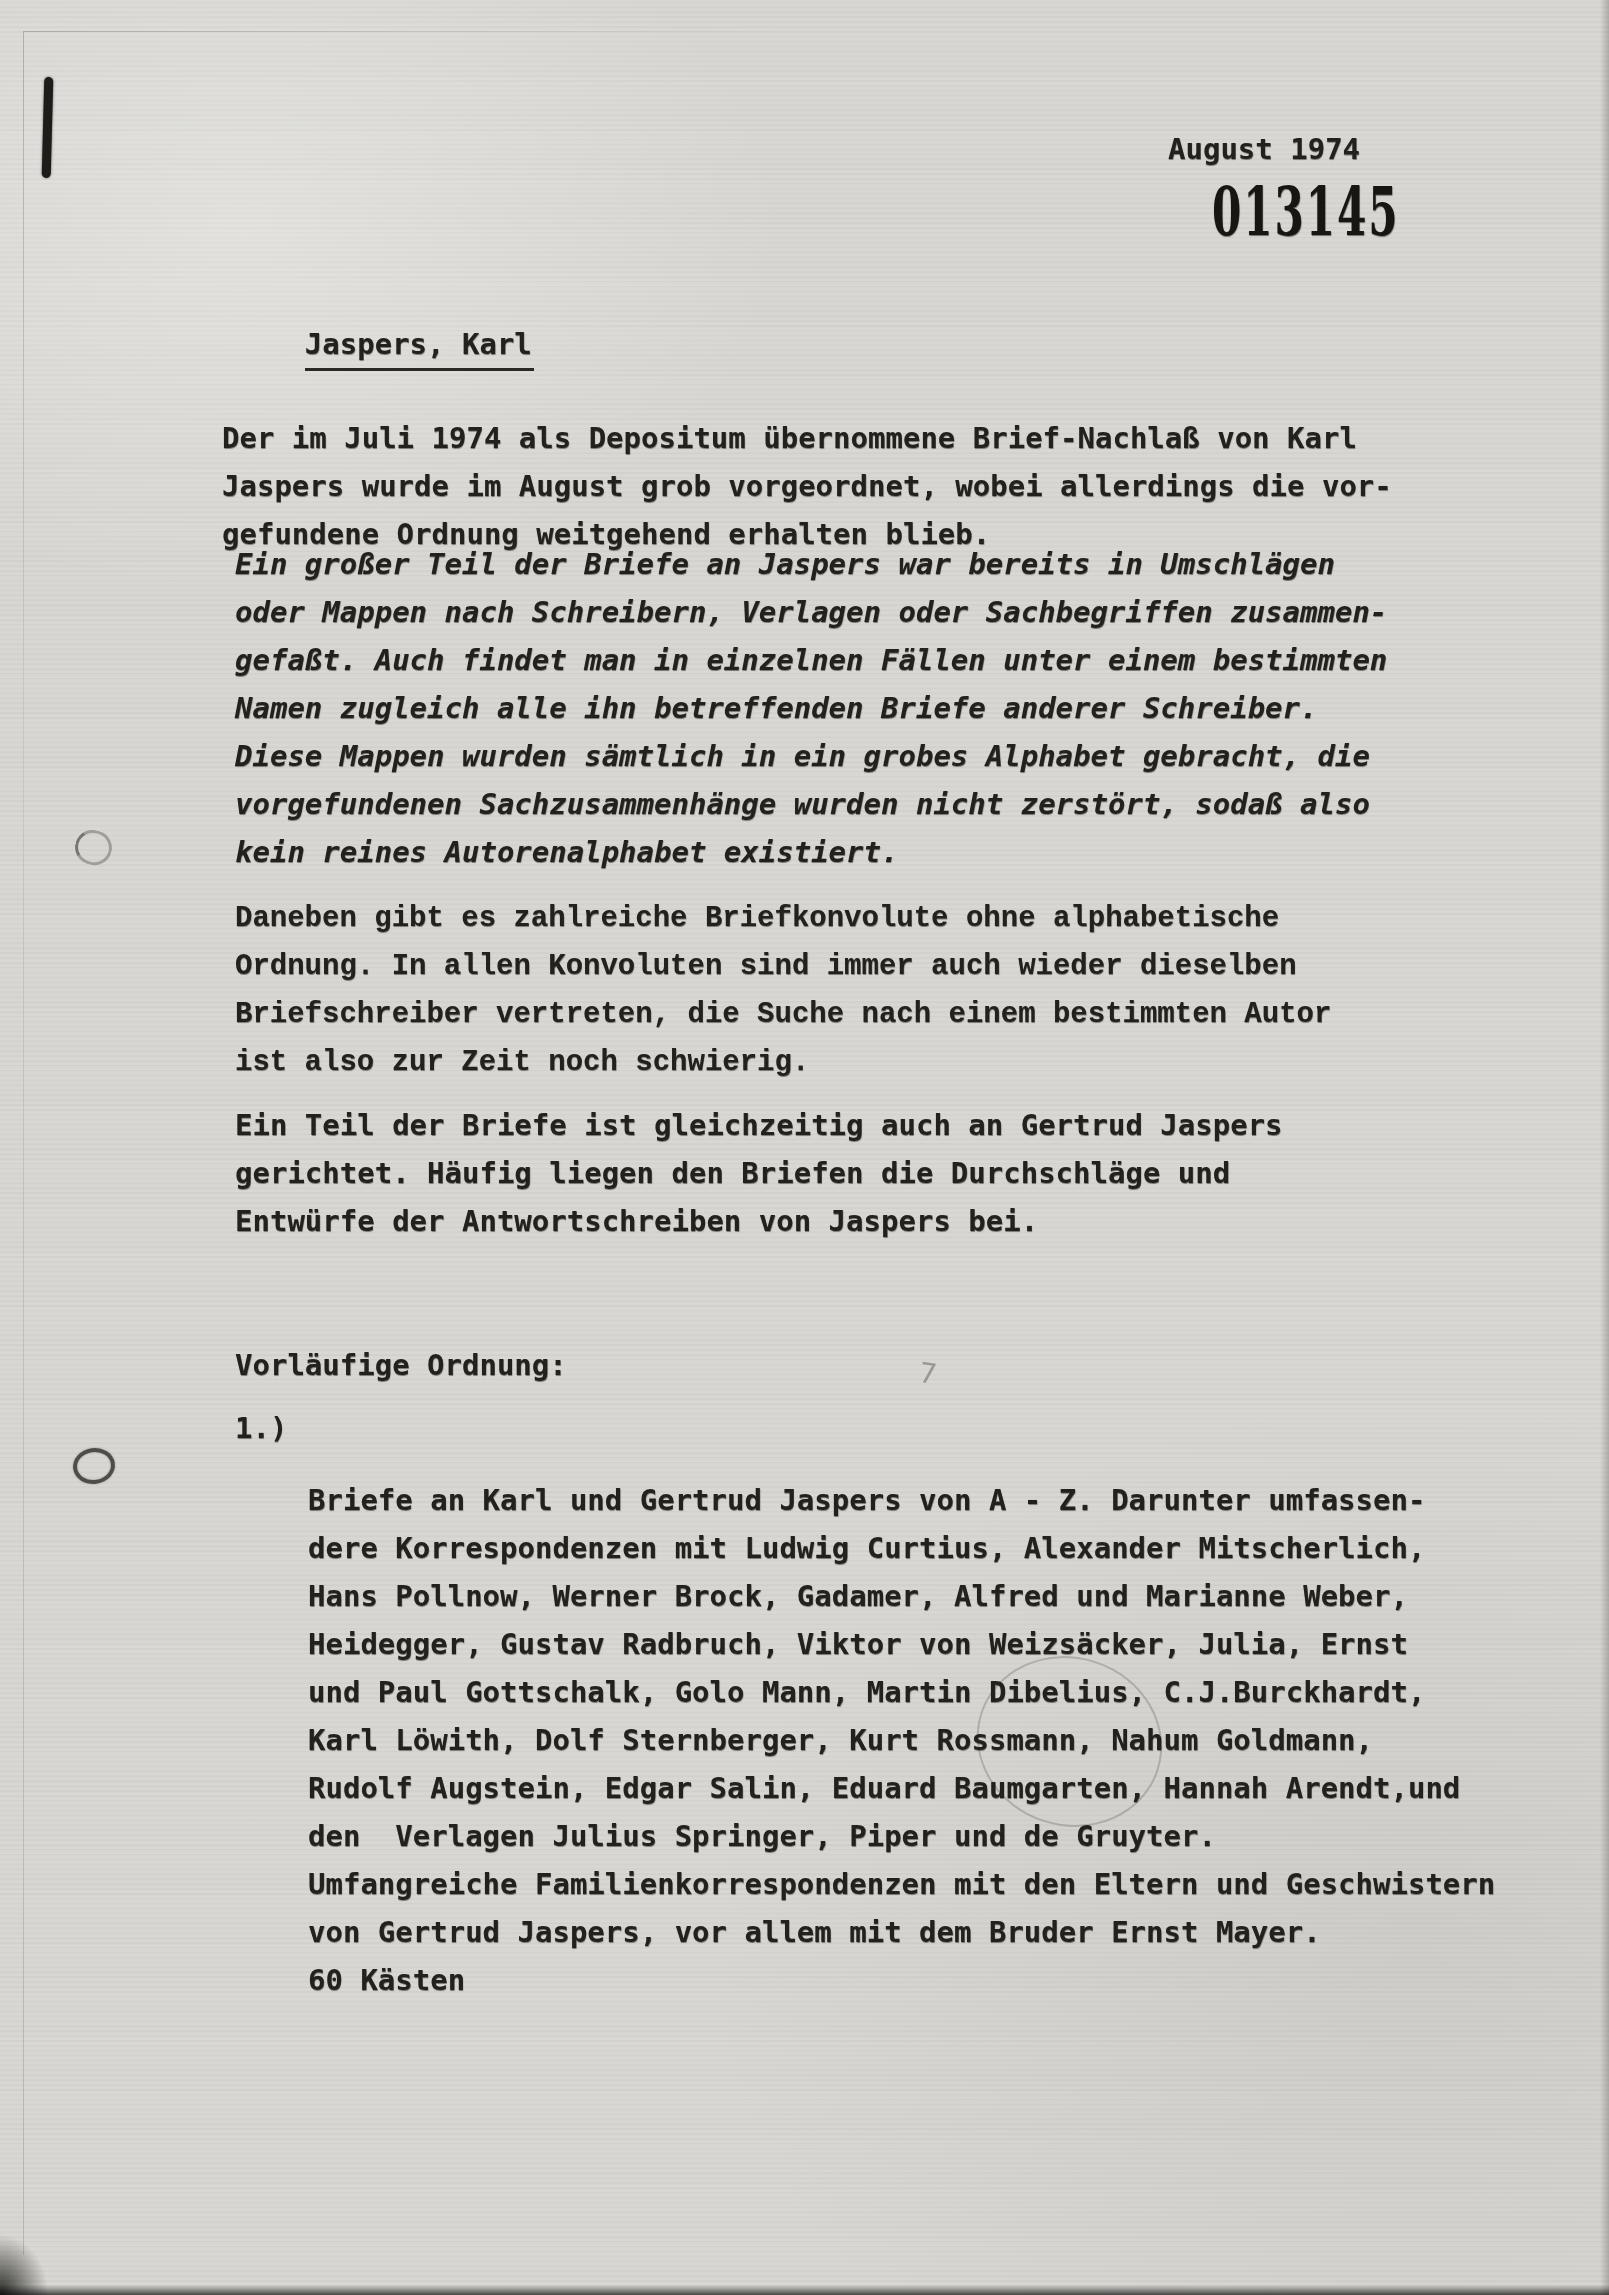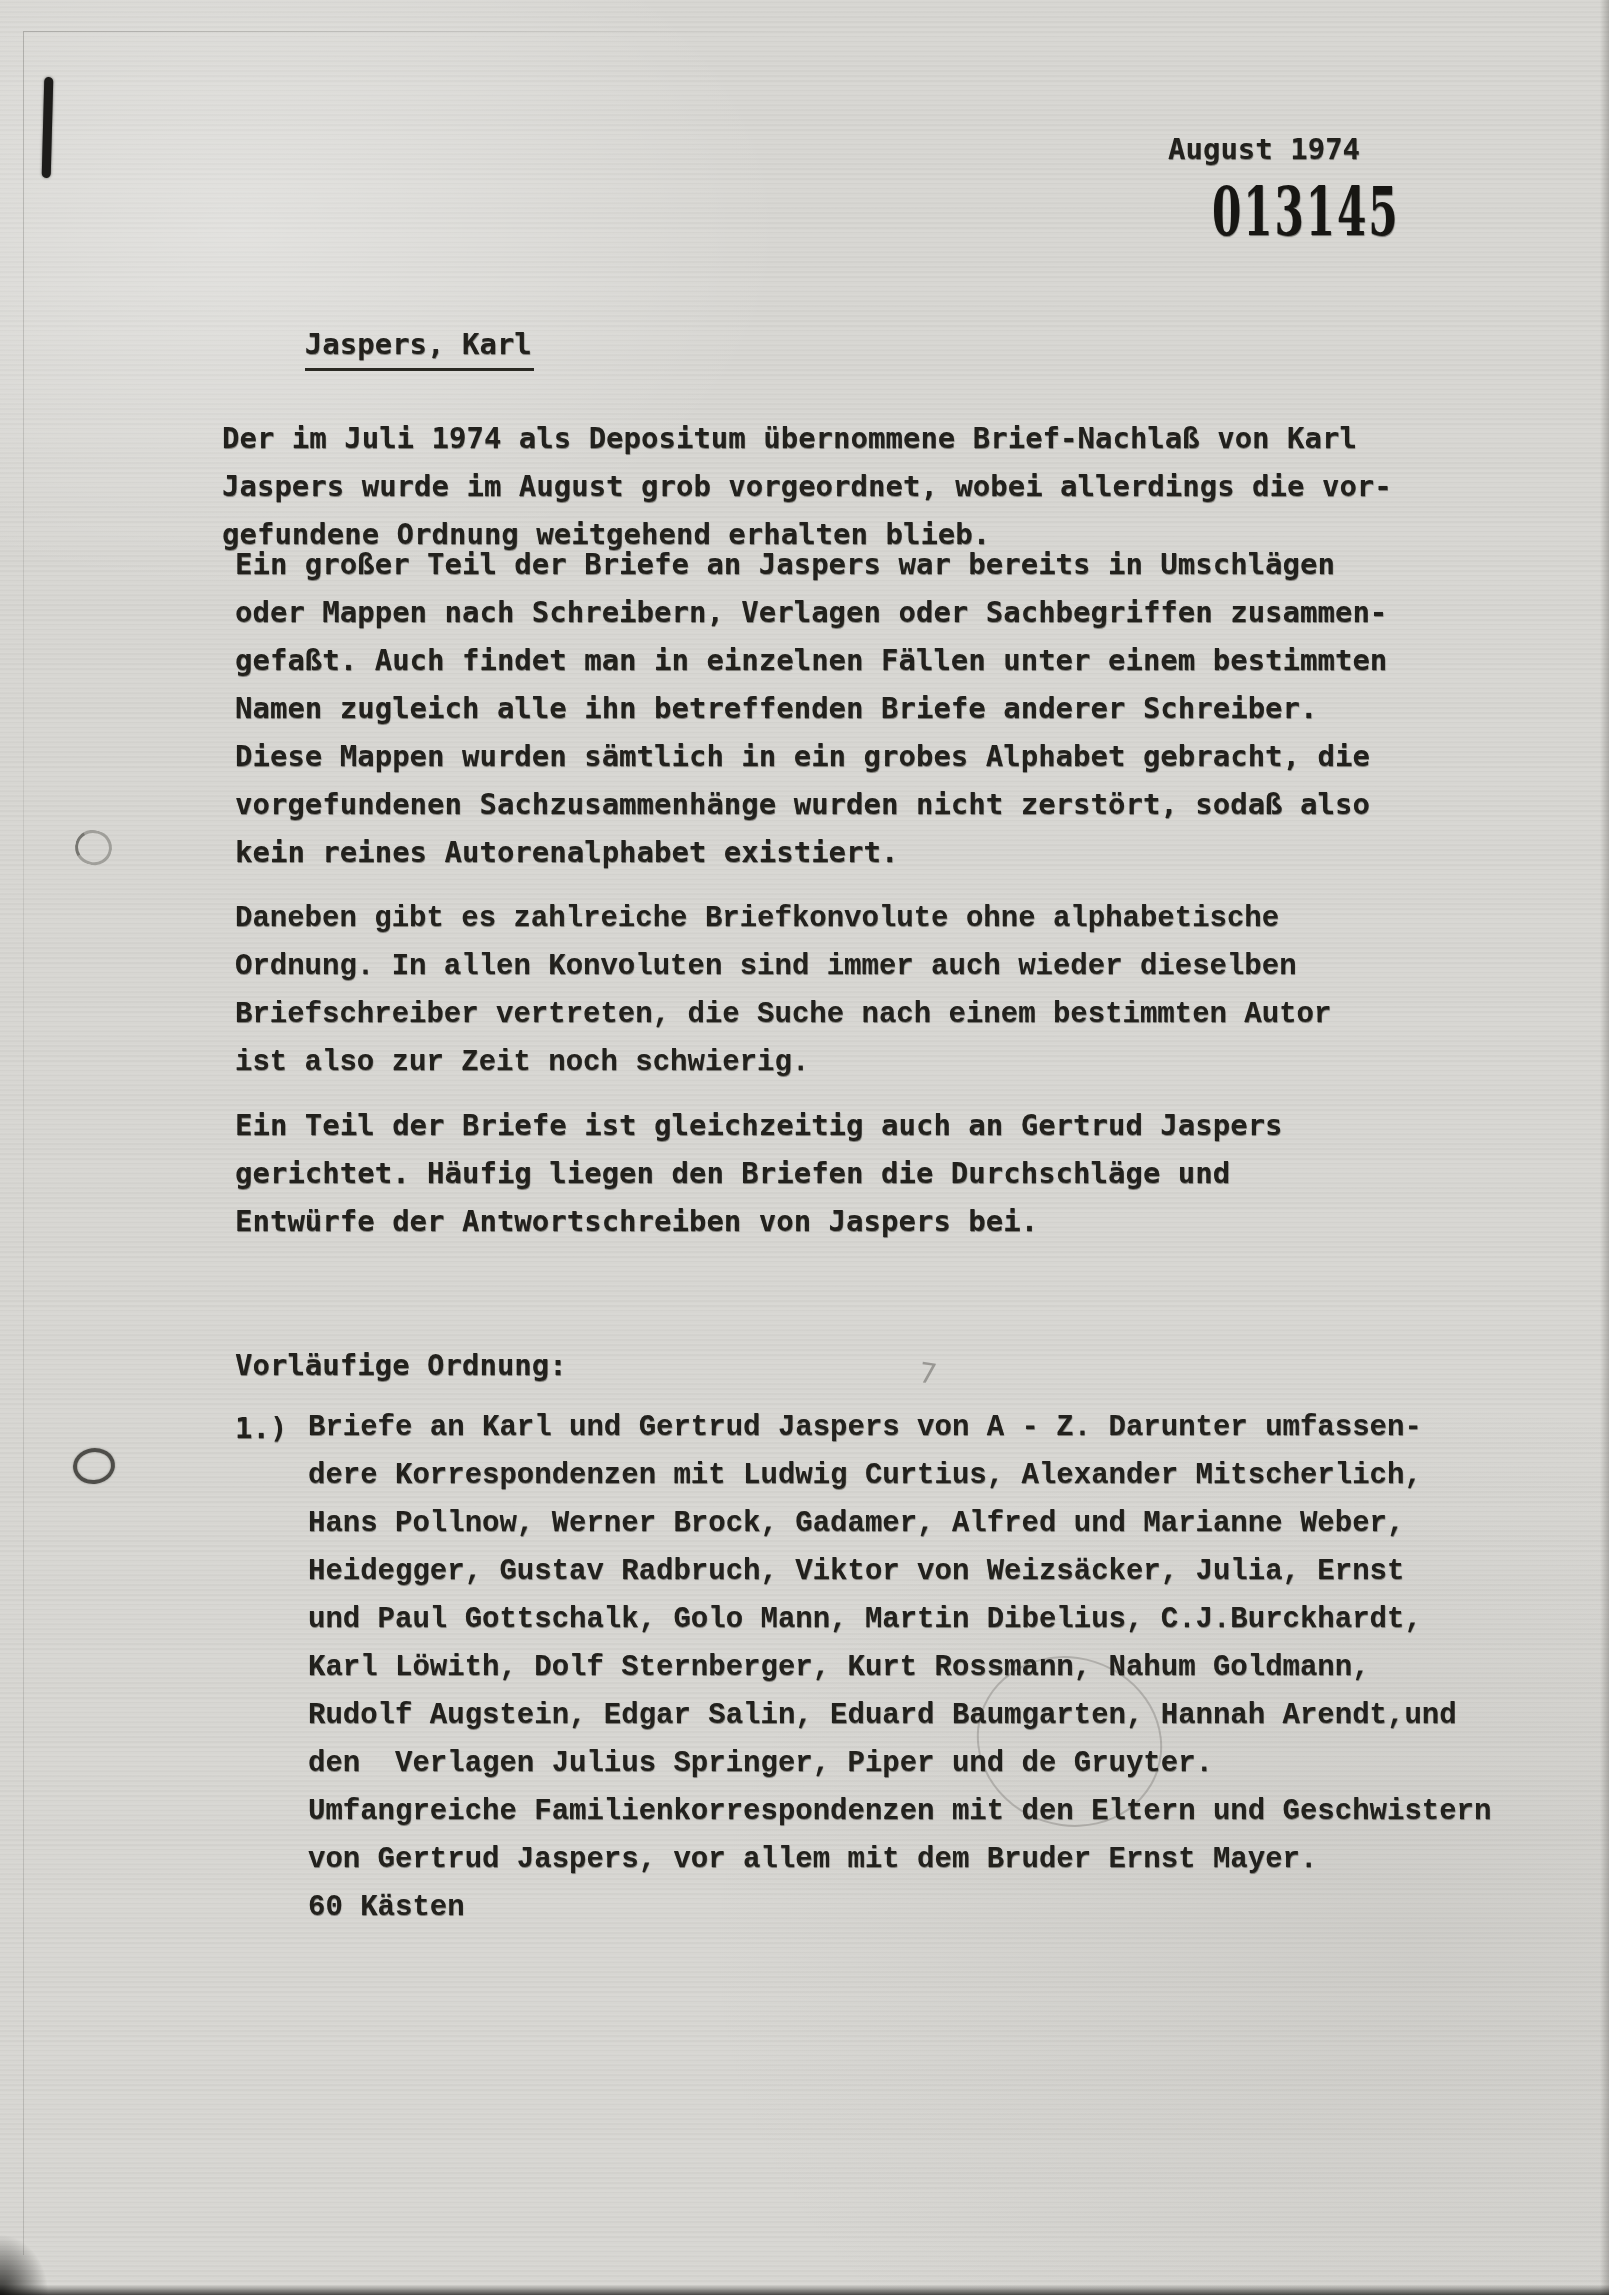--- a/index.html
+++ b/index.html
@@ -148,42 +148,42 @@
   <div class="stamp">013145</div>
 
   <div class="typed" style="left:235px; top:272px;">
     <span class="title-underline">Jaspers, Karl</span>
   </div>
 
   <div class="typed" style="left:222px; top:370px;margin-top:44px;">Der im Juli 1974 als Depositum übernommene Brief-Nachlaß von Karl
 Jaspers wurde im August grob vorgeordnet, wobei allerdings die vor-
 gefundene Ordnung weitgehend erhalten blieb.</div>
 
-  <div class="typed" style="left:235px; top:540px;">Ein großer Teil der Briefe an Jaspers war bereits in Umschlägen
+  <div class="typed" style="left:235px; top:540px;font-style:italic;">Ein großer Teil der Briefe an Jaspers war bereits in Umschlägen
 oder Mappen nach Schreibern, Verlagen oder Sachbegriffen zusammen-
 gefaßt. Auch findet man in einzelnen Fällen unter einem bestimmten
 Namen zugleich alle ihn betreffenden Briefe anderer Schreiber.
 Diese Mappen wurden sämtlich in ein grobes Alphabet gebracht, die
 vorgefundenen Sachzusammenhänge wurden nicht zerstört, sodaß also
 kein reines Autorenalphabet existiert.</div>
 
   <div class="typed" style="left:235px; top:895px;font-family:Liberation Mono, monospace;">Daneben gibt es zahlreiche Briefkonvolute ohne alphabetische
 Ordnung. In allen Konvoluten sind immer auch wieder dieselben
 Briefschreiber vertreten, die Suche nach einem bestimmten Autor
 ist also zur Zeit noch schwierig.</div>
 
   <div class="typed" style="left:235px; top:1101px;">Ein Teil der Briefe ist gleichzeitig auch an Gertrud Jaspers
 gerichtet. Häufig liegen den Briefen die Durchschläge und
 Entwürfe der Antwortschreiben von Jaspers bei.</div>
 
   <div class="typed" style="left:235px; top:1341px;">Vorläufige Ordnung:</div>
 
   <div class="typed" style="left:235px; top:1404px;">1.)</div>
 
-  <div class="typed" style="left:308px; top:1404px;font-family:Liberation Mono, monospace;">Briefe an Karl und Gertrud Jaspers von A - Z. Darunter umfassen-
+  <div class="typed" style="left:308px; top:1476px;">Briefe an Karl und Gertrud Jaspers von A - Z. Darunter umfassen-
 dere Korrespondenzen mit Ludwig Curtius, Alexander Mitscherlich,
 Hans Pollnow, Werner Brock, Gadamer, Alfred und Marianne Weber,
 Heidegger, Gustav Radbruch, Viktor von Weizsäcker, Julia, Ernst
 und Paul Gottschalk, Golo Mann, Martin Dibelius, C.J.Burckhardt,
 Karl Löwith, Dolf Sternberger, Kurt Rossmann, Nahum Goldmann,
 Rudolf Augstein, Edgar Salin, Eduard Baumgarten, Hannah Arendt,und
 den  Verlagen Julius Springer, Piper und de Gruyter.
 Umfangreiche Familienkorrespondenzen mit den Eltern und Geschwistern
 von Gertrud Jaspers, vor allem mit dem Bruder Ernst Mayer.
 60 Kästen</div>

